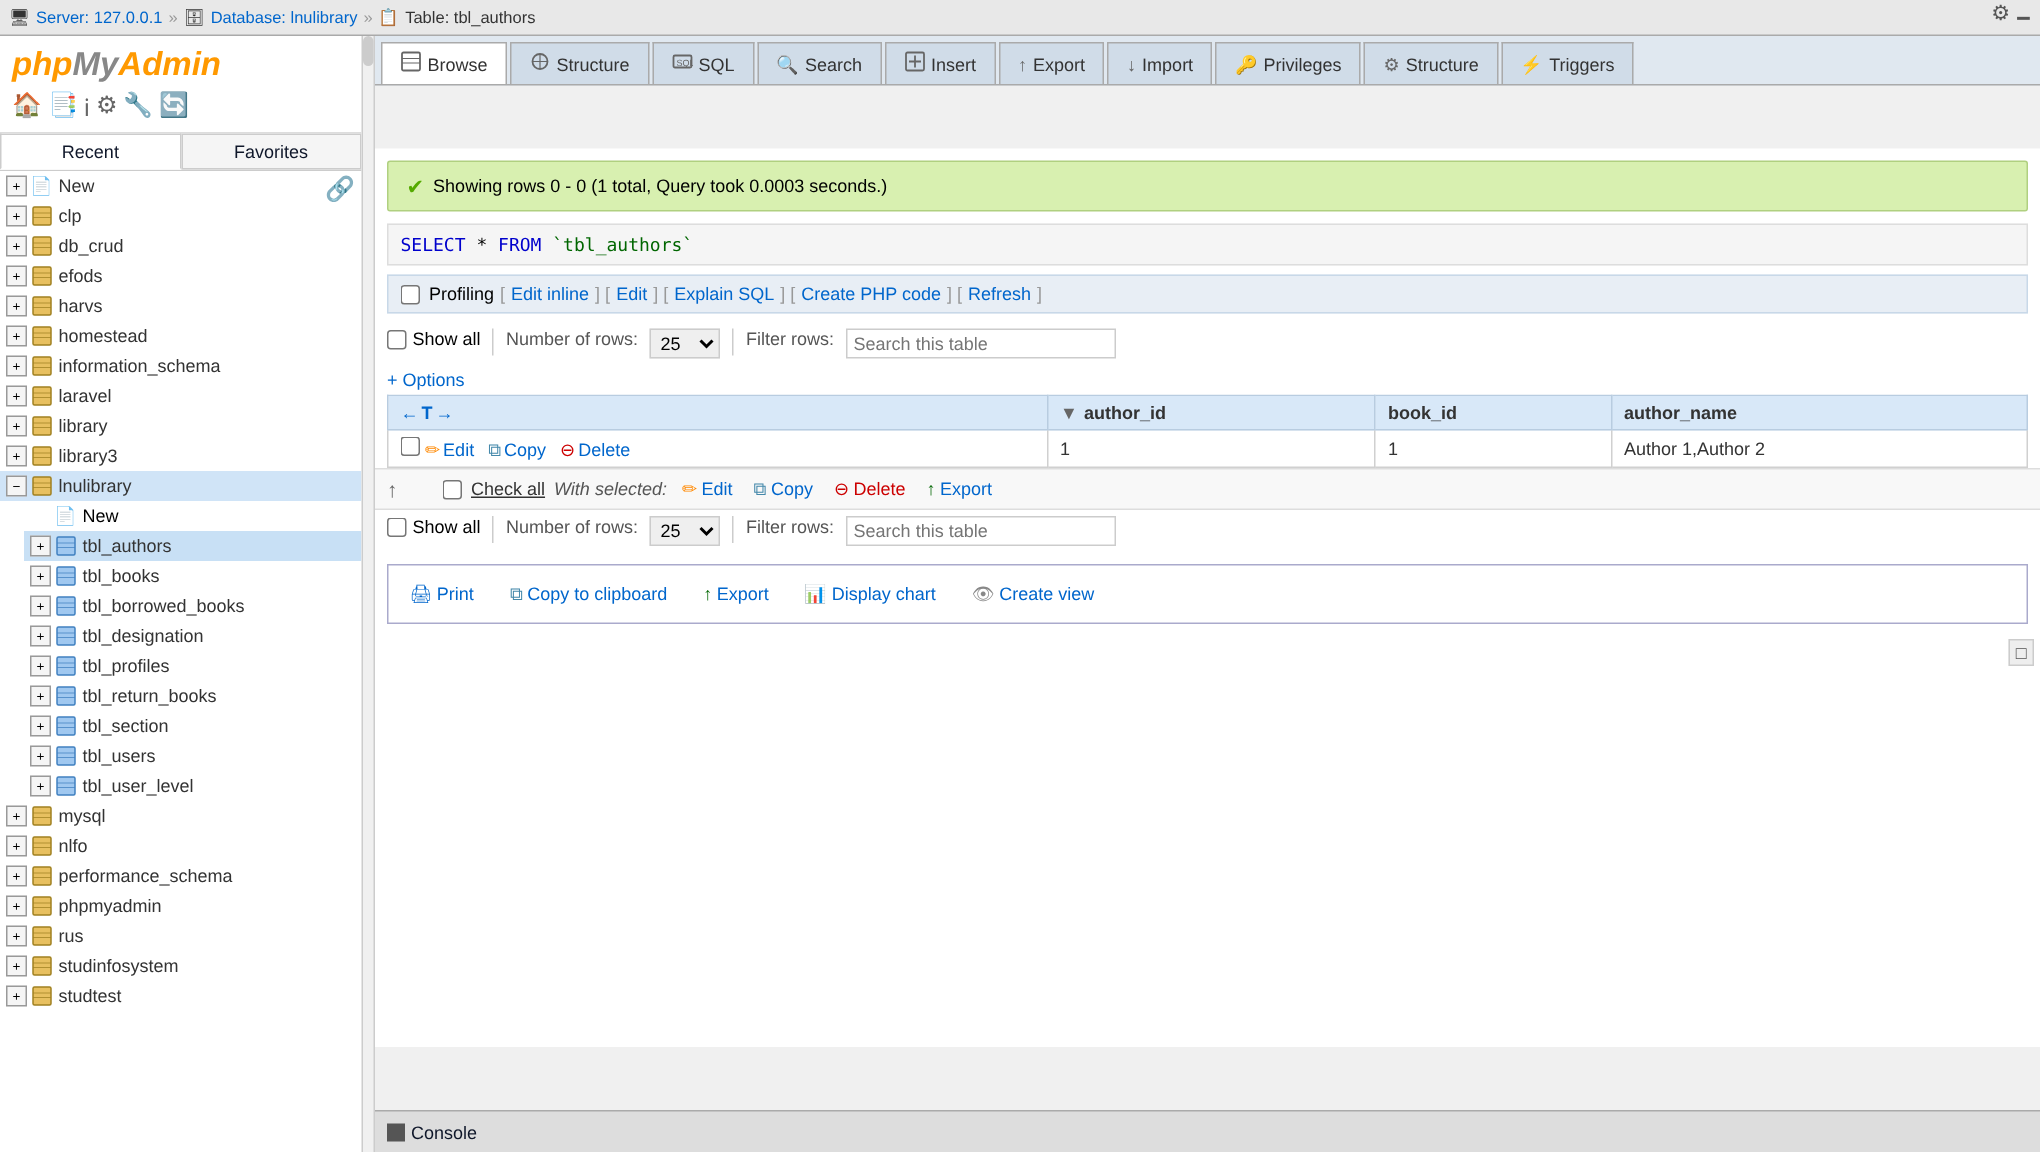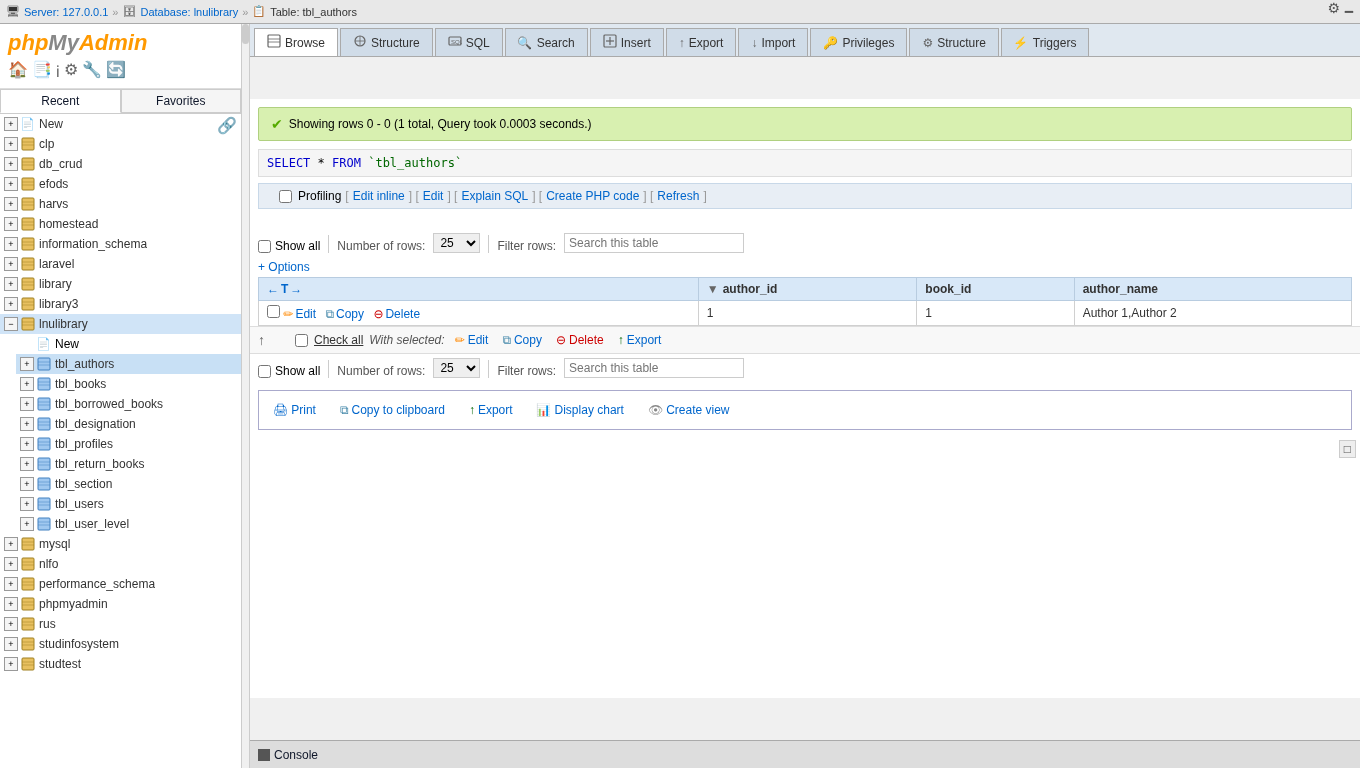--- a/index.html
+++ b/index.html
@@ -60,26 +60,26 @@
     .main-content::-webkit-scrollbar-thumb { background: #bbb; }
 
     
     .success-msg { background: #d8f0b0; border: 1px solid #b0d080; padding: 8px 12px; margin: 8px; border-radius: 2px; display: flex; align-items: center; gap: 6px; }
     .success-msg .check { color: #5a0; font-size: 14px; }
 
     
     .sql-display { background: #f5f5f5; border: 1px solid #ddd; margin: 6px 8px; padding: 6px 8px; font-family: monospace; font-size: 12px; }
 
     
-    .profiling-bar { background: #e8eef5; border: 1px solid #c8d8e8; margin: 0 8px 20px; padding: 5px 20px; display: flex; align-items: center; gap: 4px; }
+    .profiling-bar { background: #e8eef5; border: 1px solid #c8d8e8; margin: 0 8px 6px; padding: 5px 8px; display: flex; align-items: center; gap: 4px; }
     .profiling-bar input[type="checkbox"] { margin-right: 2px; }
     .profiling-bar a { color: #06c; text-decoration: none; font-size: 12px; }
 
     
-    .table-controls { display: flex; align-items: flex-end; gap: 8px; padding: 4px 8px; background: #fff; }
+    .table-controls { display: flex; align-items: flex-start; gap: 8px; padding: 4px 8px; background: #fff; }
     .table-controls label { display: flex; align-items: center; gap: 4px; font-size: 12px; }
     .table-controls .sep { width: 1px; height: 18px; background: #ccc; }
     .table-controls select { font-size: 12px; padding: 1px 2px; border: 1px solid #ccc; }
     .table-controls input[type="text"] { font-size: 12px; padding: 2px 4px; border: 1px solid #ccc; width: 180px; }
     .filter-label { color: #555; font-size: 12px; }
 
     
     .options-row { padding: 3px 8px; }
     .options-row a { color: #06c; text-decoration: none; font-size: 12px; }
 

